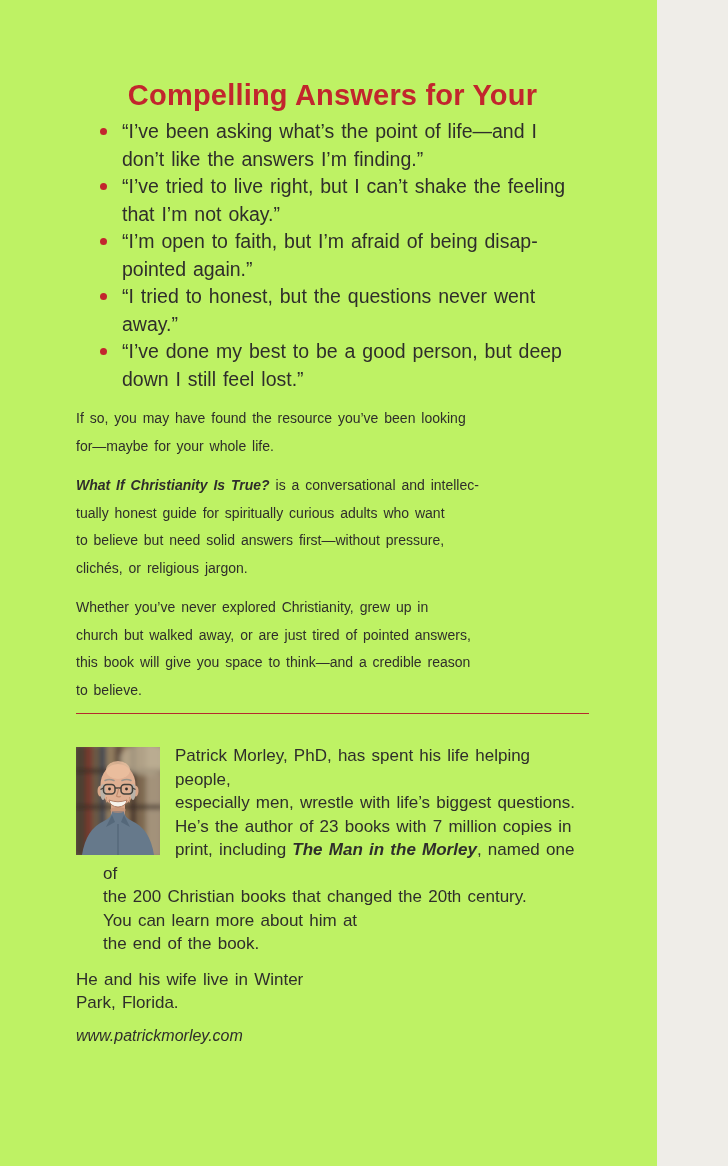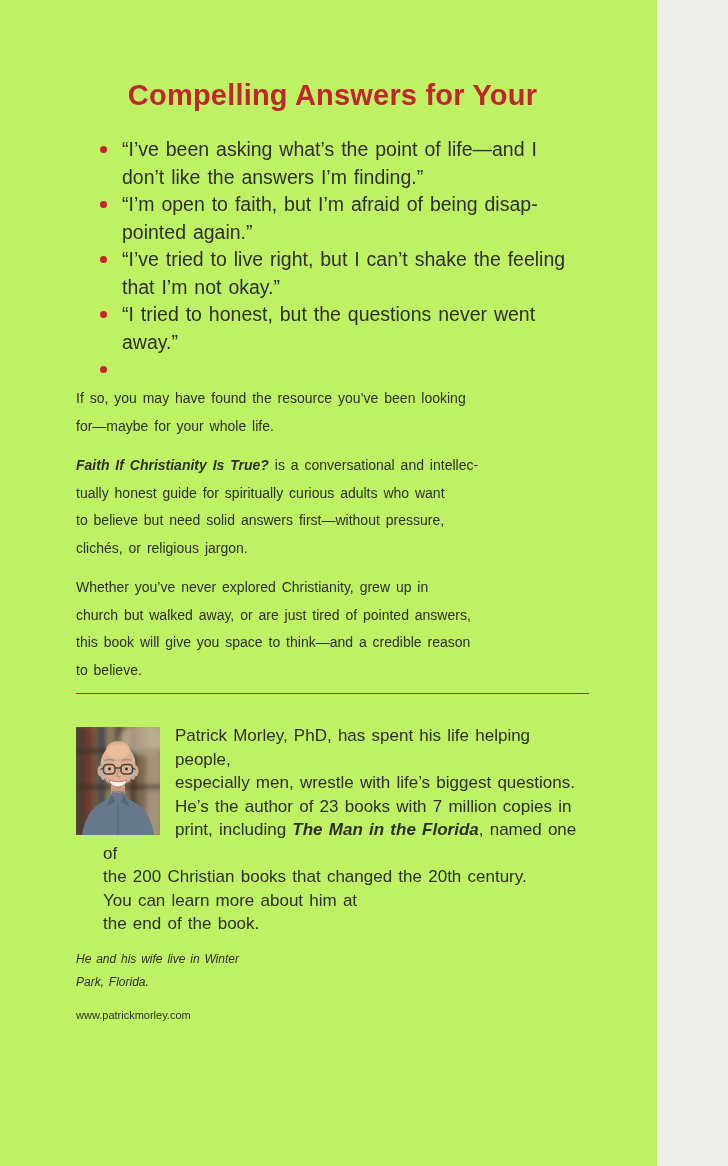--- a/index.html
+++ b/index.html
@@ -24,21 +24,21 @@
     letter-spacing: 0.2px;
   }
   .intro {
     margin: 17px 0 0 0;
     font-size: 19.5px;
     line-height: 27.5px;
     word-spacing: 2px;
   }
   .statements {
     list-style: none;
-    margin: 24px 0 0 0;
+    margin: 6px 0 0 0;
     padding: 0 0 0 24px;
   }
   .statements li {
     display: flex;
     align-items: flex-start;
   }
   .bullet-dot {
     flex: none;
     width: 7px;
     height: 7px;
@@ -81,71 +81,73 @@
   .bio {
     margin: 4px;
     font-size: 17px;
     line-height: 23.5px;
     white-space: pre-line;
     word-spacing: 1.5px;
     padding-left: 23px;
   }
   .residence {
     margin: 12px 0 0 0;
-    font-size: 12px;
+    font-size: 17px;
     line-height: 23.5px;
     white-space: pre-line;
     word-spacing: 1.5px;
-    font-style: italic;
   }
   .website {
     margin: 9px 0 0 0;
-    font-size: 11px;
+    font-size: 16px;
     line-height: 23.5px;
+    font-style: italic;
   }
 </style>
 </head>
 <body>
 
 <div class="page">
 
   <h1 class="title"><span>Compelling Answers for Your</span><br>
   </h1>
 
 
   <ul class="statements">
     <li>
       <span class="bullet-dot"></span>
       <span class="statement-text">“I’ve been asking what’s the point of life—and I
 don’t like the answers I’m finding.”</span>
     </li>
     <li>
       <span class="bullet-dot"></span>
+      <span class="statement-text">“I’ve tried to live right, but I can’t shake the feeling
+that I’m not okay.”</span>
+    </li>
+    <li>
+      <span class="bullet-dot"></span>
       <span class="statement-text">“I’m open to faith, but I’m afraid of being disap-
 pointed again.”</span>
     </li>
     <li>
       <span class="bullet-dot"></span>
-      <span class="statement-text">“I’ve tried to live right, but I can’t shake the feeling
-that I’m not okay.”</span>
-    </li>
-    <li>
-      <span class="bullet-dot"></span>
       <span class="statement-text">“I tried to honest, but the questions never went
 away.”</span>
     </li>
     <li>
       <span class="bullet-dot"></span>
+      <span class="statement-text">“I’ve done my best to be a good person, but deep
+down I still feel lost.”</span>
     </li>
   </ul>
 
   <p class="para">If so, you may have found the resource you’ve been looking
 for—maybe for your whole life.</p>
 
-  <p class="para"><span class="book-title-inline">Faith If Christianity Is True?</span><span> is a conversational and intellec-
+  <p class="para"><span class="book-title-inline">What If Christianity Is True?</span><span> is a conversational and intellec-
 tually honest guide for spiritually curious adults who want
 to believe but need solid answers first—without pressure,
 clichés, or religious jargon.</span></p>
 
   <p class="para">Whether you’ve never explored Christianity, grew up in
 church but walked away, or are just tired of pointed answers,
 this book will give you space to think—and a credible reason
 to believe.</p>
 
   <hr class="divider">
@@ -197,21 +199,21 @@
       <circle cx="33.5" cy="42" r="1.4" fill="#2f2a26"></circle>
       <circle cx="50.5" cy="42" r="1.4" fill="#2f2a26"></circle>
       <path d="M42.5,42 Q41.5,47 40.5,49 Q42.3,50.6 44.3,49.4" stroke="#c08c6e" stroke-width="1.2" fill="none" stroke-linecap="round"></path>
       <path d="M33,53 Q42,56.5 51,53 Q50,59.5 42,60 Q34,59.5 33,53 Z" fill="#f6f3ec" stroke="#a9765c" stroke-width="0.9"></path>
       <path d="M30.5,50 Q29.5,53 30.8,55.5" stroke="#c99877" stroke-width="1" fill="none"></path>
       <path d="M53.5,50 Q54.5,53 53.2,55.5" stroke="#c99877" stroke-width="1" fill="none"></path>
     </svg>
     <p class="bio"><span>Patrick Morley, PhD, has spent his life helping people,
 especially men, wrestle with life’s biggest questions.
 He’s the author of 23 books with 7 million copies in
-print, including </span><span class="book-title-inline">The Man in the Florida</span><span>, named one of
+print, including </span><span class="book-title-inline">The Man in the Morley</span><span>, named one of
 the 200 Christian books that changed the 20th century.
 You can learn more about him at
 the end of the book.</span></p>
     <p class="residence">He and his wife live in Winter
 Park, Florida.</p>
     <p class="website">www.patrickmorley.com</p>
   </div>
 
 </div>
 

